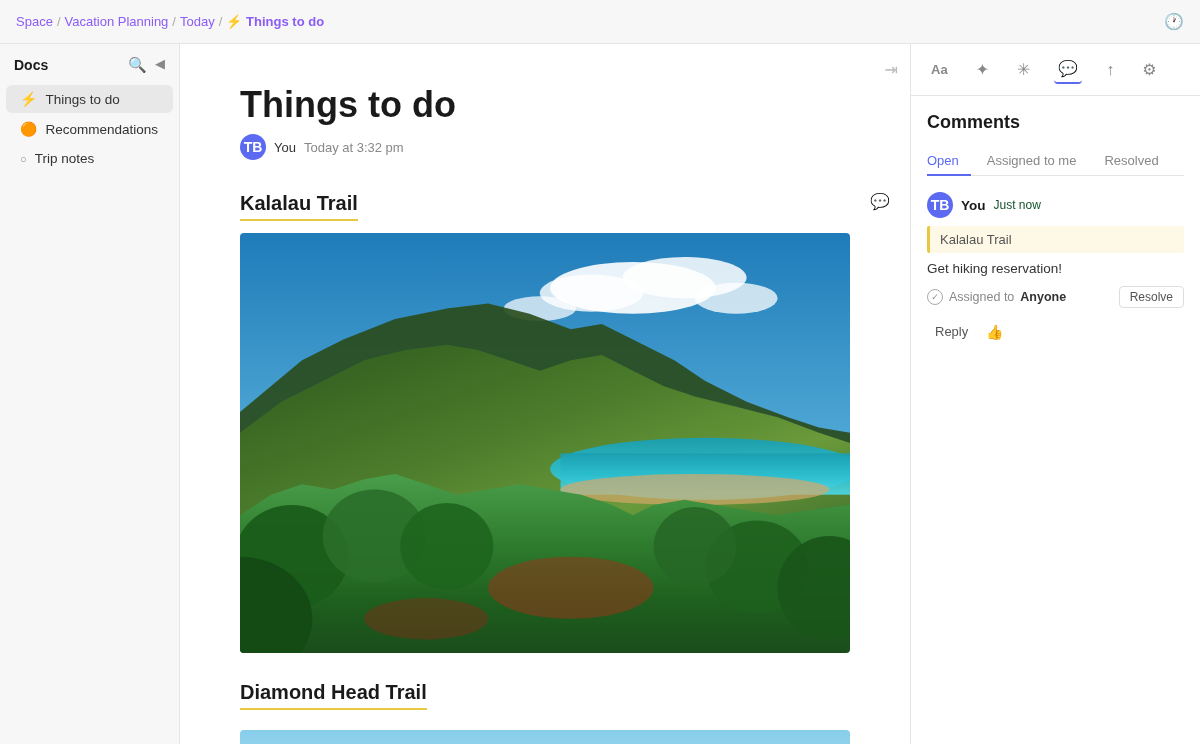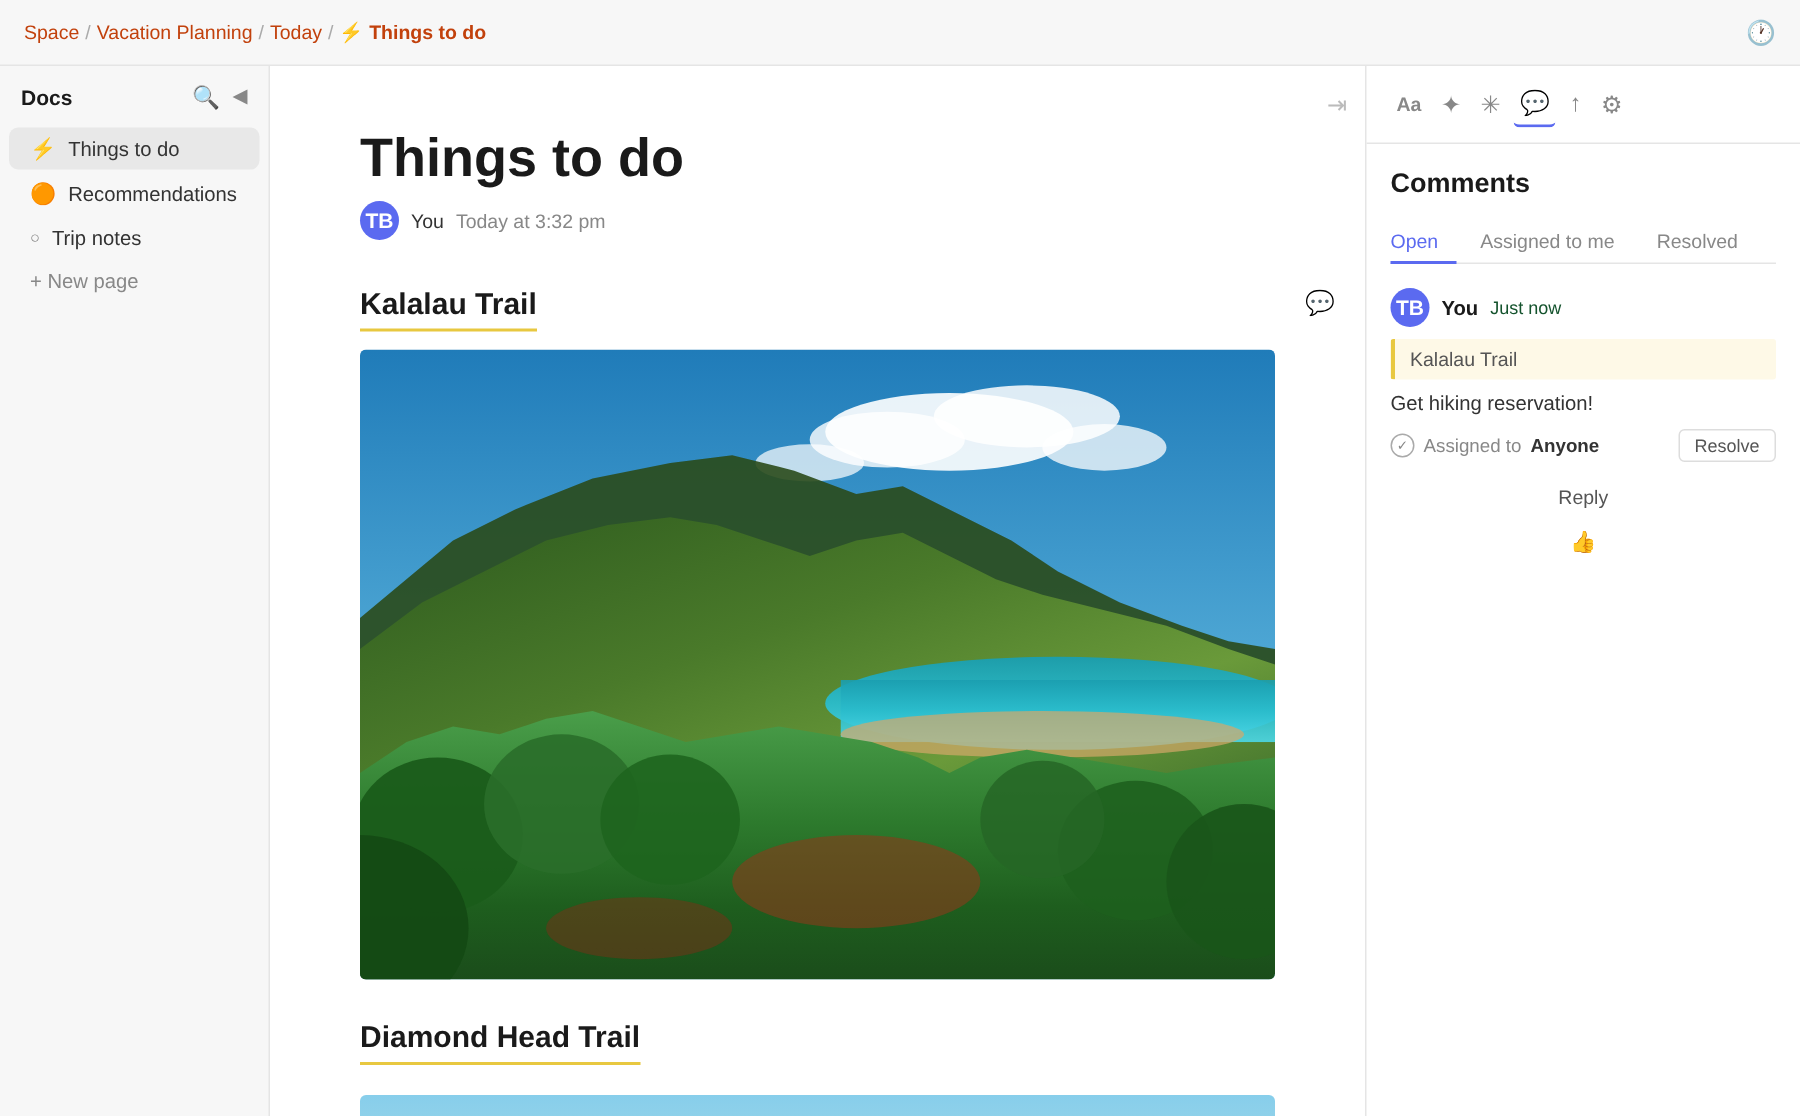--- a/index.html
+++ b/index.html
@@ -16,21 +16,21 @@
       justify-content: space-between;
       flex-shrink: 0;
     }
     .breadcrumb {
       display: flex;
       align-items: center;
       gap: 4px;
       font-size: 13px;
       color: #666;
     }
-    .breadcrumb span { color: #c2410c; }
+    .breadcrumb span { color: #8b5cf6; }
     .breadcrumb .sep { color: #aaa; }
     .breadcrumb .current { color: #1a1a1a; font-weight: 600; }
 
     
     .main-layout {
       display: flex;
       flex: 1;
       overflow: hidden;
     }
 
@@ -186,21 +186,21 @@
     .panel-toolbar {
       height: 52px;
       border-bottom: 1px solid #e5e5e5;
       display: flex;
       align-items: center;
       justify-content: space-between;
       padding: 0 16px;
     }
     .toolbar-icons {
       display: flex;
-      gap: 5px;
+      gap: 20px;
       align-items: center;
     }
     .toolbar-icon {
       color: #888;
       cursor: pointer;
       font-size: 16px;
       padding: 4px;
       border-radius: 4px;
     }
     .toolbar-icon.active { color: #5b6af0; border-bottom: 2px solid #5b6af0; }
@@ -291,21 +291,20 @@
       background: #fff;
       cursor: pointer;
       font-size: 12px;
       color: #555;
     }
 
     .comment-actions {
       display: flex;
       align-items: center;
       gap: 10px;
-      flex-direction: column;
     }
     .reply-btn {
       font-size: 13px;
       color: #555;
       cursor: pointer;
       font-weight: 500;
       padding: 4px 8px;
       border-radius: 4px;
     }
     .like-btn {
@@ -348,23 +347,20 @@
       <span class="item-icon">⚡</span>
       <span>Things to do</span>
     </div>
     <div class="sidebar-item">
       <span class="item-icon" style="color:#e07030;">🟠</span>
       <span>Recommendations</span>
     </div>
     <div class="sidebar-item">
       <span class="item-icon" style="font-size:11px; color:#888;">○</span>
       <span>Trip notes</span>
-    </div>
-    <div class="sidebar-new">
-      <span>+ New page</span>
     </div>
   </div>
 
   <div class="content-area">
 
     <span style="position:absolute; top:16px; right:12px; color:#bbb; font-size:16px;">⇥</span>
 
     <h1 class="doc-title">Things to do</h1>
 
     <div class="doc-meta">

